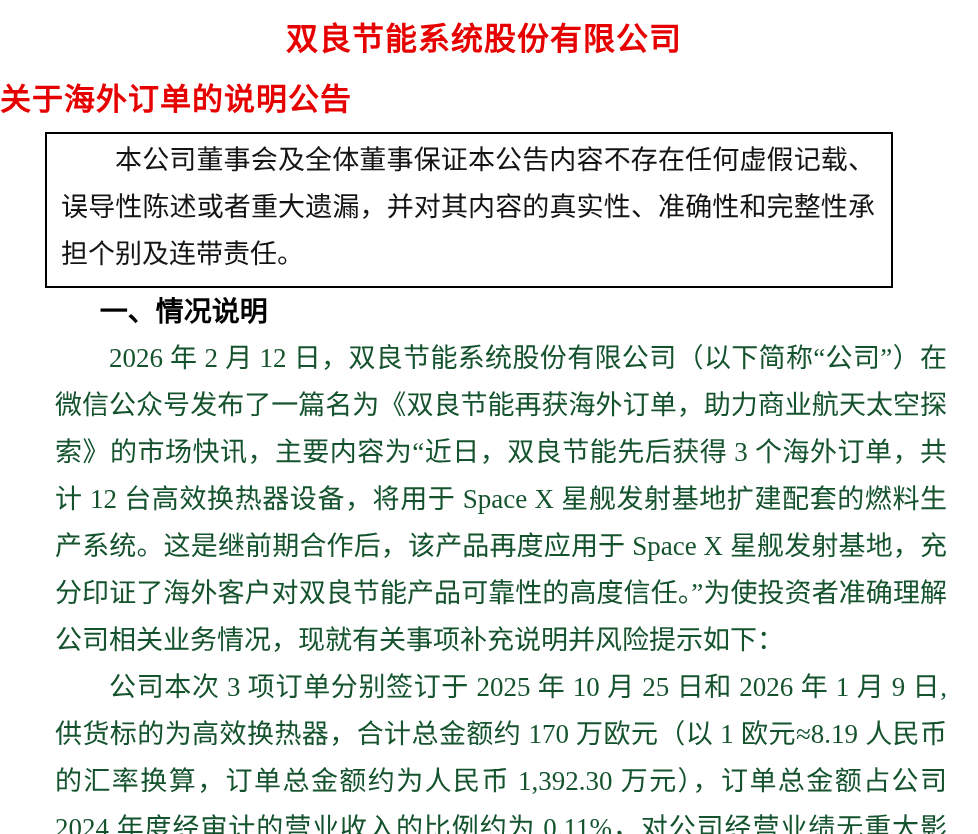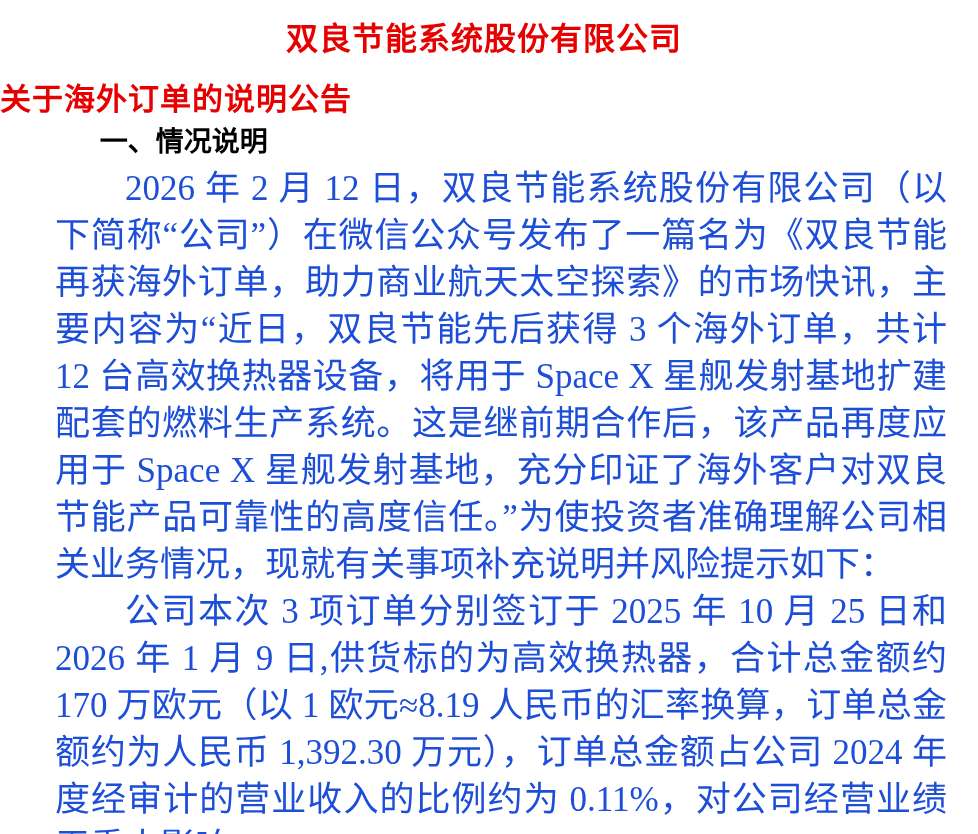--- a/index.html
+++ b/index.html
@@ -54,37 +54,40 @@
   .section-heading {
     margin: 0 40px 0 55px;
     font-size: 28px;
     line-height: 47px;
     font-weight: bold;
     text-indent: 1.6em;
     color: #000000;
   }
   .body-para {
     margin: 0 21px 0 55px;
-    font-size: 35px;
+    font-size: 27px;
     line-height: 47px;
     text-indent: 2em;
     text-align: justify;
     text-justify: inter-ideograph;
-    color: #1d4ed8;
+    color: #14532d;
   }
 </style>
 </head>
 <body>
 
 <div class="page">
 
   <h1 class="doc-title">双良节能系统股份有限公司</h1>
 
   <h2 class="doc-subtitle">关于海外订单的说明公告</h2>
 
+  <div class="disclaimer-box">
+    <p>本公司董事会及全体董事保证本公告内容不存在任何虚假记载、误导性陈述或者重大遗漏，并对其内容的真实性、准确性和完整性承担个别及连带责任。</p>
+  </div>
 
   <h3 class="section-heading">一、情况说明</h3>
 
   <p class="body-para">2026 年 2 月 12 日，双良节能系统股份有限公司（以下简称“公司”）在微信公众号发布了一篇名为《双良节能再获海外订单，助力商业航天太空探索》的市场快讯，主要内容为“近日，双良节能先后获得 3 个海外订单，共计 12 台高效换热器设备，将用于 Space X 星舰发射基地扩建配套的燃料生产系统。这是继前期合作后，该产品再度应用于 Space X 星舰发射基地，充分印证了海外客户对双良节能产品可靠性的高度信任。”为使投资者准确理解公司相关业务情况，现就有关事项补充说明并风险提示如下：</p>
 
   <p class="body-para">公司本次 3 项订单分别签订于 2025 年 10 月 25 日和 2026 年 1 月 9 日,供货标的为高效换热器，合计总金额约 170 万欧元（以 1 欧元≈8.19 人民币的汇率换算，订单总金额约为人民币 1,392.30 万元），订单总金额占公司 2024 年度经审计的营业收入的比例约为 0.11%，对公司经营业绩无重大影响。</p>
 
 </div>
 
 </body></html>

